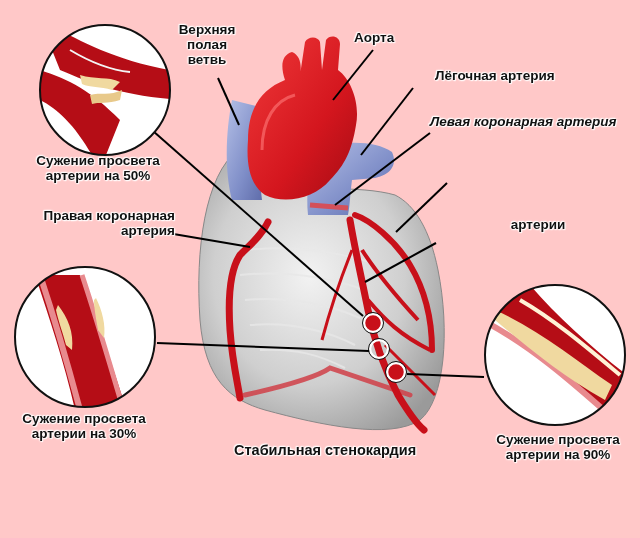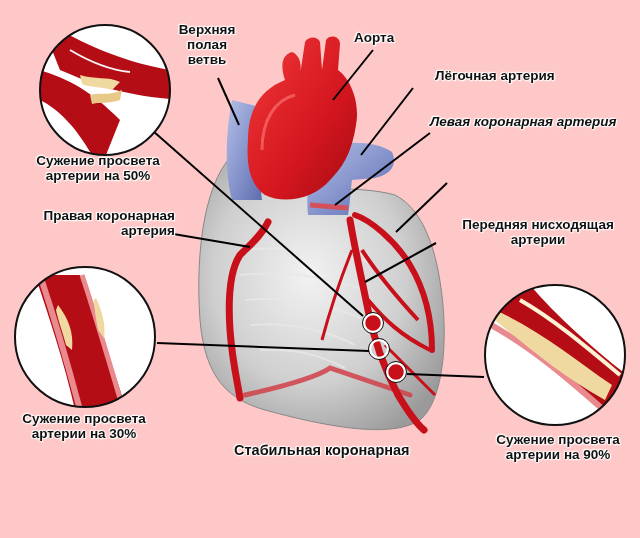--- a/index.html
+++ b/index.html
@@ -151,35 +151,34 @@
   <div class="lbl" style="left:354px;top:30px;">
     <span>Аорта</span>
   </div>
   <div class="lbl" style="left:390px;top:68px;margin-left:45px;">
     <span>Лёгочная артерия</span>
   </div>
   <div class="lbl" style="left:430px;top:114px;font-style:italic;">
     <span>Левая коронарная артерия</span>
   </div>
   <div class="lbl" style="left:443px;top:217px;width:190px;">
-    <span>Передняя нисходящая</span>
     <span>артерии</span>
   </div>
   <div class="lbl" style="left:25px;top:208px;width:150px;text-align:right;">
     <span>Правая коронарная</span>
     <span>артерия</span>
   </div>
 
   <div class="lbl" style="left:28px;top:153px;width:140px;">
     <span>Сужение просвета</span>
     <span>артерии на 50%</span>
   </div>
   <div class="lbl" style="left:14px;top:411px;width:140px;">
     <span>Сужение просвета</span>
     <span>артерии на 30%</span>
   </div>
   <div class="lbl" style="left:488px;top:432px;width:140px;">
     <span>Сужение просвета</span>
     <span>артерии на 90%</span>
   </div>
 
-  <div class="lbl title" style="left:234px;top:443px;">Стабильная коронарная</div>
+  <div class="lbl title" style="left:234px;top:443px;">Стабильная стенокардия</div>
 </div>
 
 </body></html>

